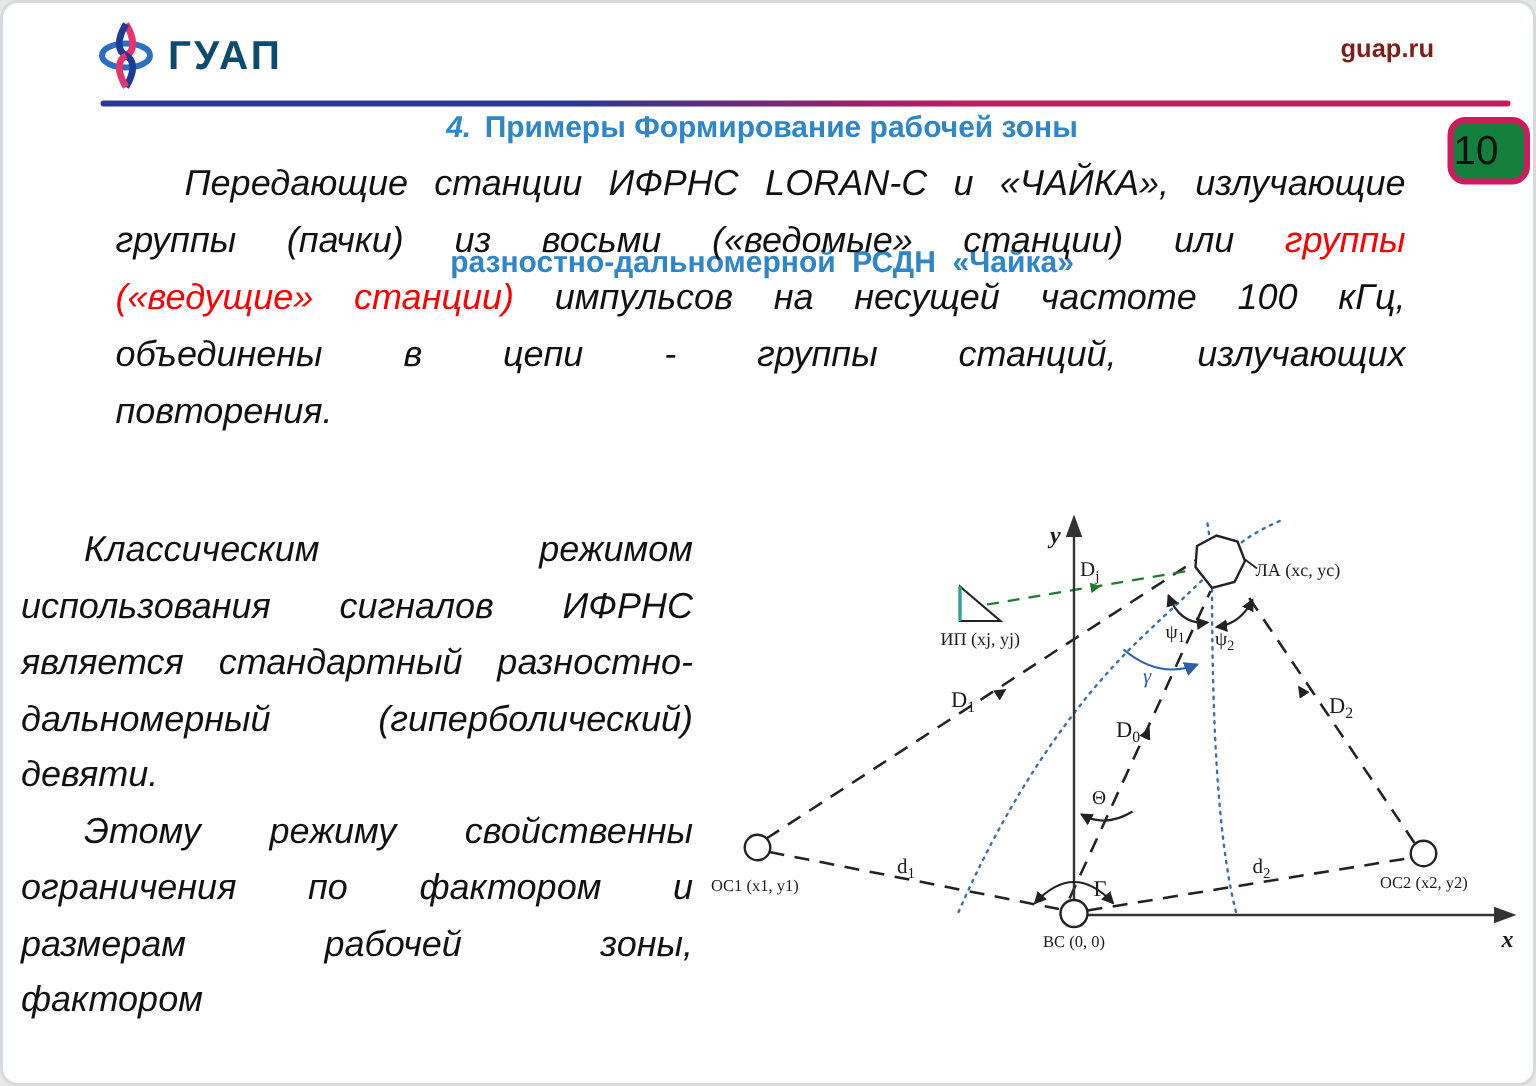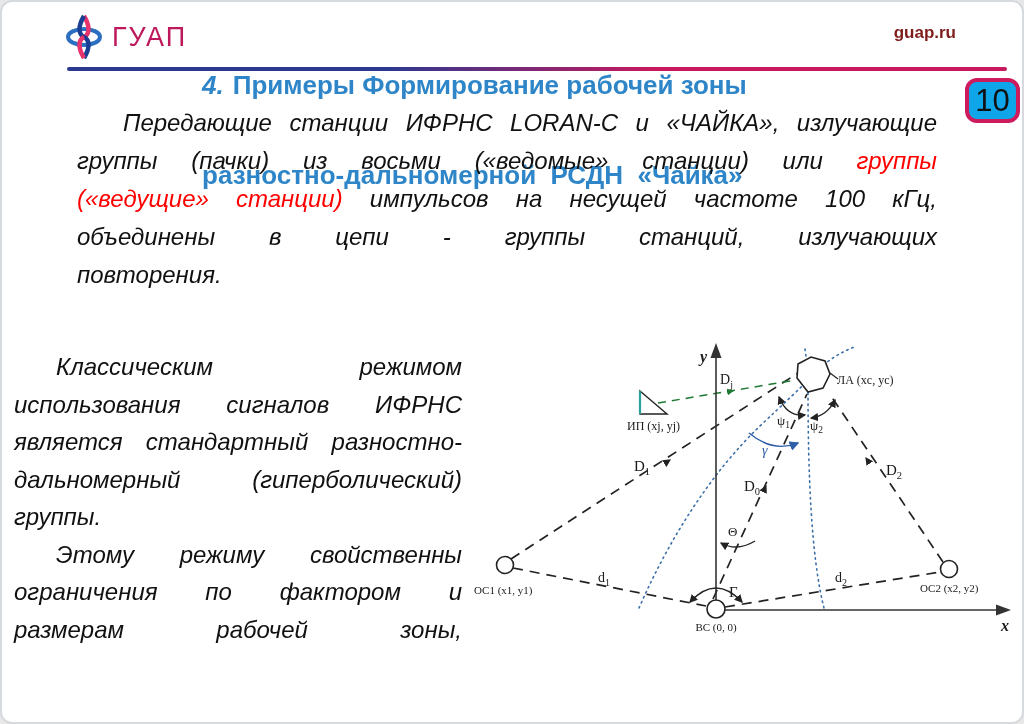--- a/index.html
+++ b/index.html
@@ -3,30 +3,30 @@
 <meta charset="utf-8">
 <style>
   html,body{margin:0;padding:0;background:#e8e8e8;}
   .slide{
     position:relative;width:1024px;height:724px;background:#ffffff;
     font-family:"Liberation Sans",sans-serif;color:#111;
     border:2px solid #d6d9de;border-radius:12px;box-sizing:border-box;overflow:hidden;
   }
   
   .logo{position:absolute;left:62px;top:12px;display:flex;align-items:center;gap:8px;}
-  .logo-text{font-size:27px;font-weight:normal;letter-spacing:2px;color:#be185d;}
-  .title{position:absolute;left:200px;top:8px;width:612px;text-align:left;
-         color:#2e86c8;font-weight:bold;font-size:26px;line-height:30px;white-space:pre-wrap;}
+  .logo-text{font-size:27px;font-weight:bold;letter-spacing:2px;color:#0c4a6e;}
+  .title{position:absolute;left:200px;top:8px;width:612px;text-align:center;
+         color:#2e86c8;font-weight:bold;font-size:20px;line-height:30px;white-space:pre-wrap;}
   .tnum{font-style:italic;margin-right:9px;}
   .site{position:absolute;right:66px;top:21px;font-size:17px;font-weight:bold;color:#7f1d1d;}
   .rule{position:absolute;left:65px;top:65px;width:940px;height:4px;border-radius:2px;
         background:linear-gradient(90deg,#2b3990 0%,#2b3990 34%,#c6195e 62%,#c6195e 100%);}
   .pagebox{position:absolute;left:963px;top:76px;width:55px;height:45px;border:4px solid #ce1b5e;
-           border-radius:12px;background:#0ea5e9;display:flex;align-items:center;justify-content:center;
-           font-size:31px;color:#111;box-sizing:border-box;}
+           border-radius:12px;background:#15803d;display:flex;align-items:center;justify-content:flex-start;
+           font-size:27px;color:#111;box-sizing:border-box;}
   
   .para1{position:absolute;left:75px;top:102px;width:860px;font-size:24px;line-height:38px;}
   .para2{position:absolute;left:12px;top:346px;width:448px;font-size:24px;line-height:37.5px;}
   .jline{text-align:justify;text-align-last:justify;font-style:italic;}
   .lastline{text-align-last:left;}
   .ind1{padding-left:46px;}
   .ind2{padding-left:42px;}
   .red{color:#ff0000;}
   
   .diagram{position:absolute;left:470px;top:338px;width:554px;height:330px;}
@@ -66,24 +66,25 @@
     <div class="jline"><span class="red">(«ведущие» станции) </span><span>импульсов на несущей частоте 100 кГц,</span></div>
     <div class="jline"><span>объединены в цепи - группы станций, излучающих</span></div>
     <div class="jline lastline"><span>повторения.</span></div>
   </div>
 
   <div class="para2">
     <div class="jline ind2"><span>Классическим режимом</span></div>
     <div class="jline"><span>использования сигналов ИФРНС</span></div>
     <div class="jline"><span>является стандартный разностно-</span></div>
     <div class="jline"><span>дальномерный (гиперболический)</span></div>
-    <div class="jline lastline"><span>группы.</span></div>
+    <div class="jline lastline"><span>девяти.</span></div>
     <div class="jline ind2"><span>Этому режиму свойственны</span></div>
     <div class="jline"><span>ограничения по фактором и</span></div>
     <div class="jline"><span>размерам рабочей зоны,</span></div>
+    <div class="jline lastline"><span>фактором</span></div>
   </div>
 
   <svg class="diagram" viewBox="470 338 554 330">
     <defs>
       <marker id="arr" viewBox="0 0 10 10" refX="8.5" refY="5" markerWidth="8" markerHeight="8" orient="auto-start-reverse">
         <path d="M0,0 L10,5 L0,10 Z" fill="#222"></path>
       </marker>
       <marker id="arrS" viewBox="0 0 10 10" refX="8.5" refY="5" markerWidth="6" markerHeight="6" orient="auto-start-reverse">
         <path d="M0,0 L10,5 L0,10 Z" fill="#222"></path>
       </marker>

